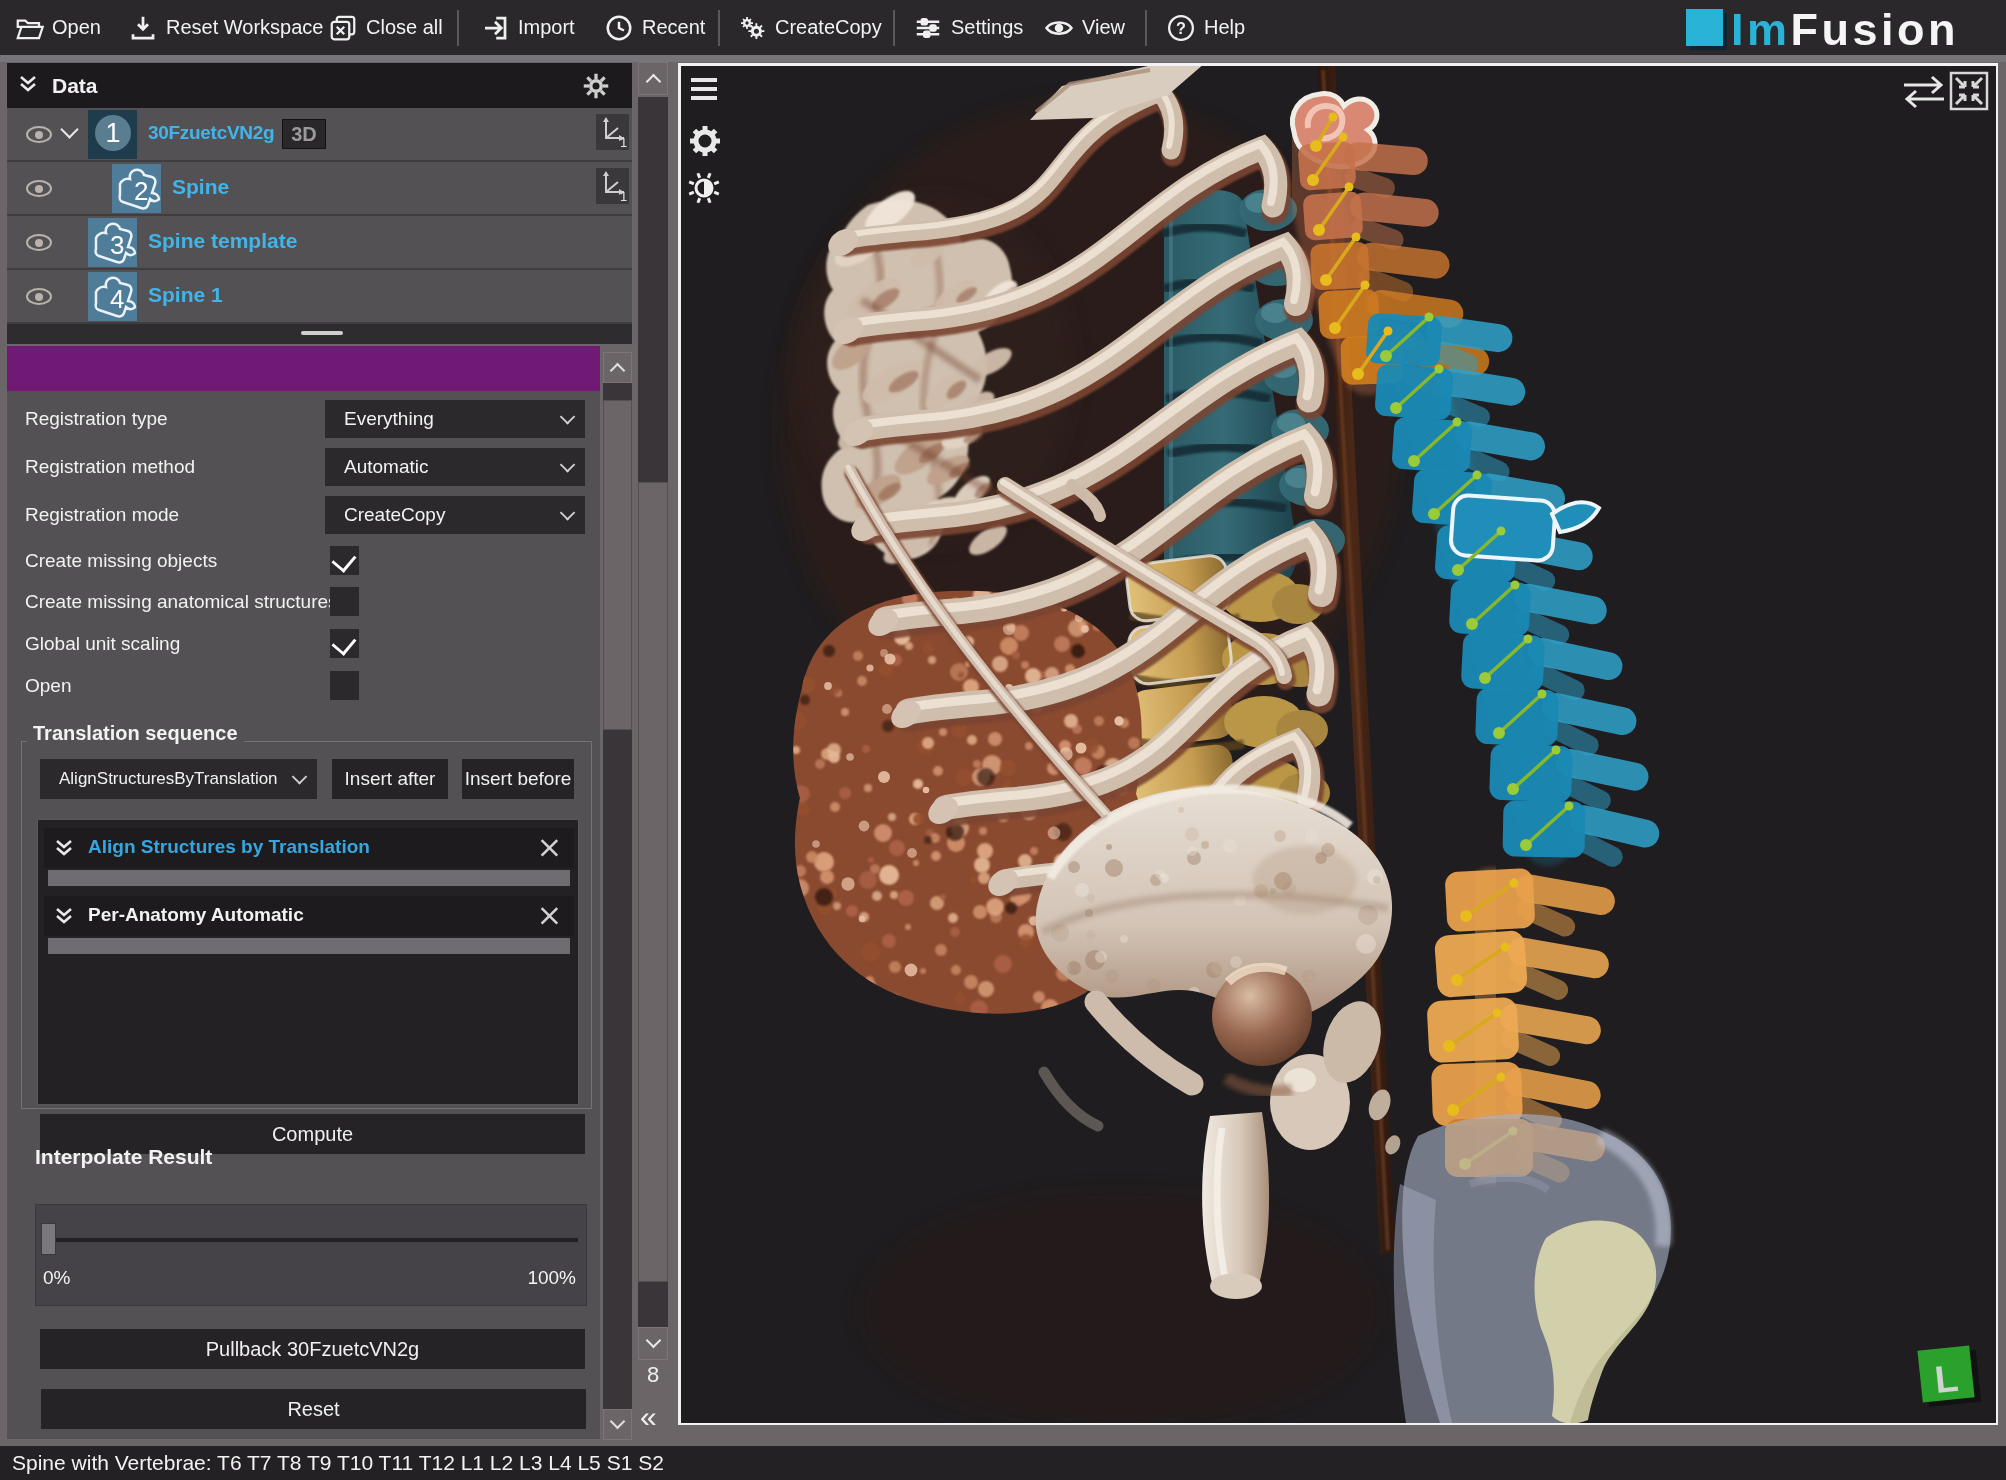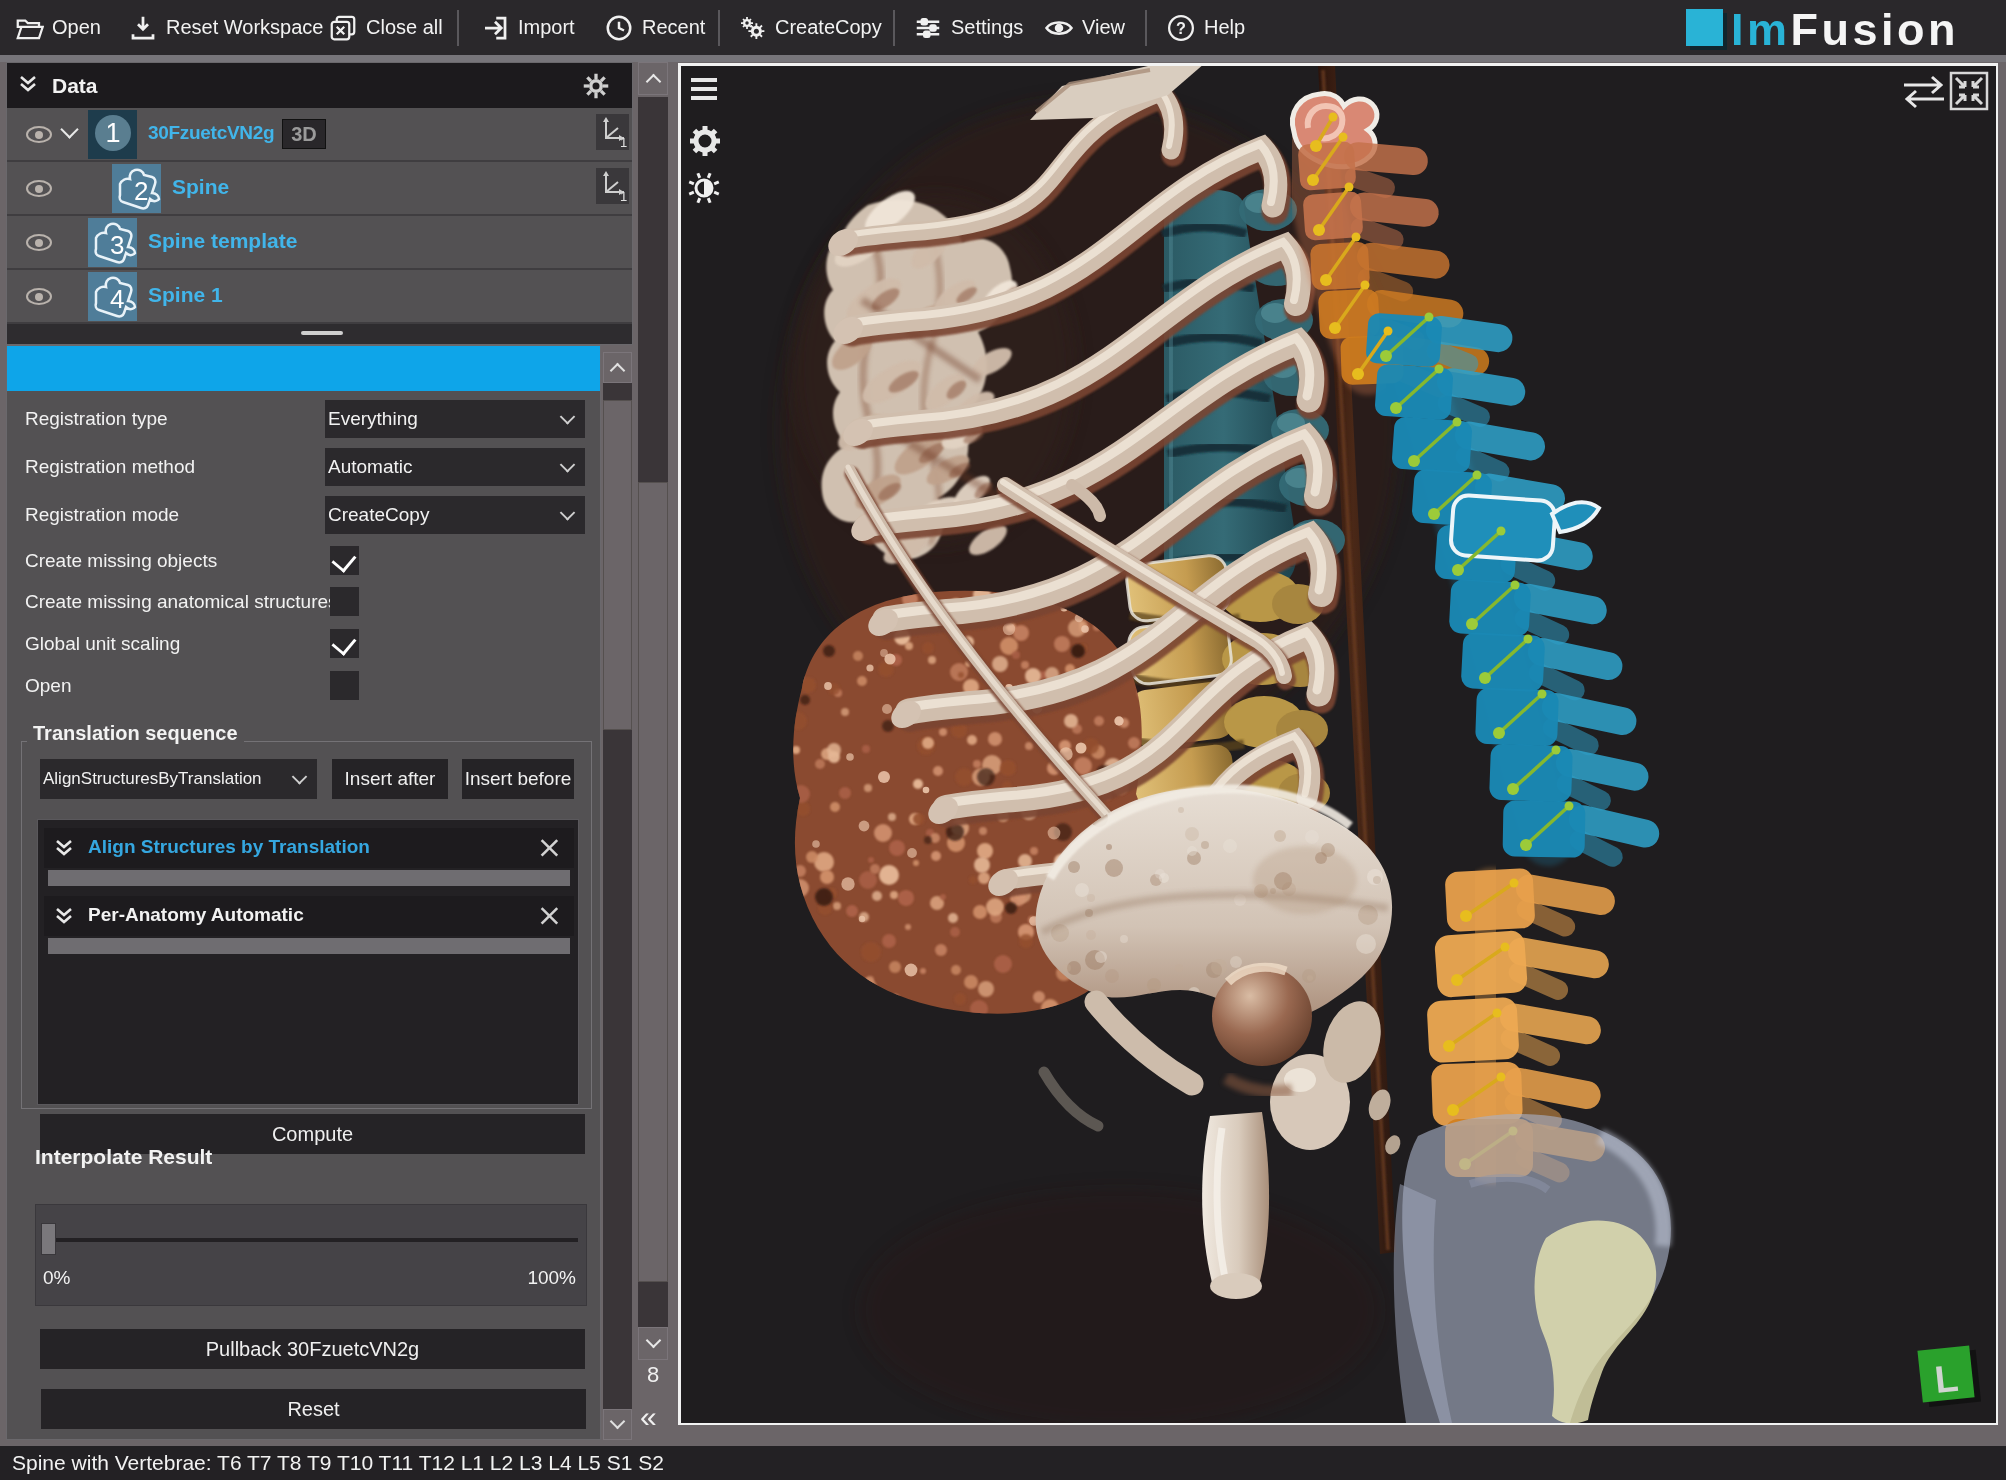--- a/index.html
+++ b/index.html
@@ -1,24 +1,24 @@
 <!DOCTYPE html>
 <html><head><meta charset="utf-8"><style>
 *{margin:0;padding:0;box-sizing:border-box}
 html,body{width:2006px;height:1480px;overflow:hidden;background:#6b6568;font-family:"Liberation Sans",sans-serif;}
 #root{position:absolute;inset:0;width:2006px;height:1480px;background:#6b6568;}
 .abs{position:absolute}
 #toolbar{position:absolute;left:0;top:0;width:2006px;height:55px;background:#2a282b;color:#f0f0f0;}
 .tb-item{position:absolute;top:0;height:55px;display:flex;align-items:center;font-size:20px;color:#f2f2f2}
 .tb-sep{position:absolute;top:10px;width:2px;height:36px;background:#5a585c}
-.panel{position:absolute;background:#0ea5e9;border:1px solid #6a686c}
+.panel{position:absolute;background:#701a75;border:1px solid #6a686c}
 .phead{position:absolute;left:0;top:0;right:0;height:45px;background:#1c1a1d;color:#f2f2f2;display:flex;align-items:center}
 .ptitle{font-size:21px;font-weight:bold;margin-left:14px}
 .row-label{position:absolute;left:18px;font-size:19px;color:#f2f2f2}
-.dd{position:absolute;background:#2b292c;color:#f2f2f2;font-size:19px;display:flex;align-items:center;padding-left:3px}
+.dd{position:absolute;background:#2b292c;color:#f2f2f2;font-size:19px;display:flex;align-items:center;padding-left:19px}
 .dd .ar{position:absolute;right:12px;top:50%;width:11px;height:11px;border-right:2.5px solid #cfcfcf;border-bottom:2.5px solid #cfcfcf;transform:translateY(-70%) rotate(45deg)}
 .cb{position:absolute;width:29px;height:29px;background:#2b292c}
 .cb.ck:after{content:"";position:absolute;left:6px;top:3px;width:13px;height:19px;border-right:3px solid #fff;border-bottom:3px solid #fff;transform:rotate(40deg) scaleY(0.9)}
 .btn{position:absolute;background:#252326;color:#efefef;font-size:20px;display:flex;align-items:center;justify-content:center}
 .eye{width:26px;height:17px}
 .eye i{position:absolute;inset:0;border-radius:50%/50%;border:2.5px solid #b9b2ac;}
 .eye b{position:absolute;left:9px;top:4.5px;width:8px;height:8px;background:#b9b2ac;border-radius:50%}
 .x-ic{position:relative;width:22px;height:22px}
 .x-ic:before,.x-ic:after{content:"";position:absolute;left:10px;top:-1px;width:3px;height:26px;background:#d2d2d2}
 .x-ic:before{transform:rotate(45deg)}.x-ic:after{transform:rotate(-45deg)}

